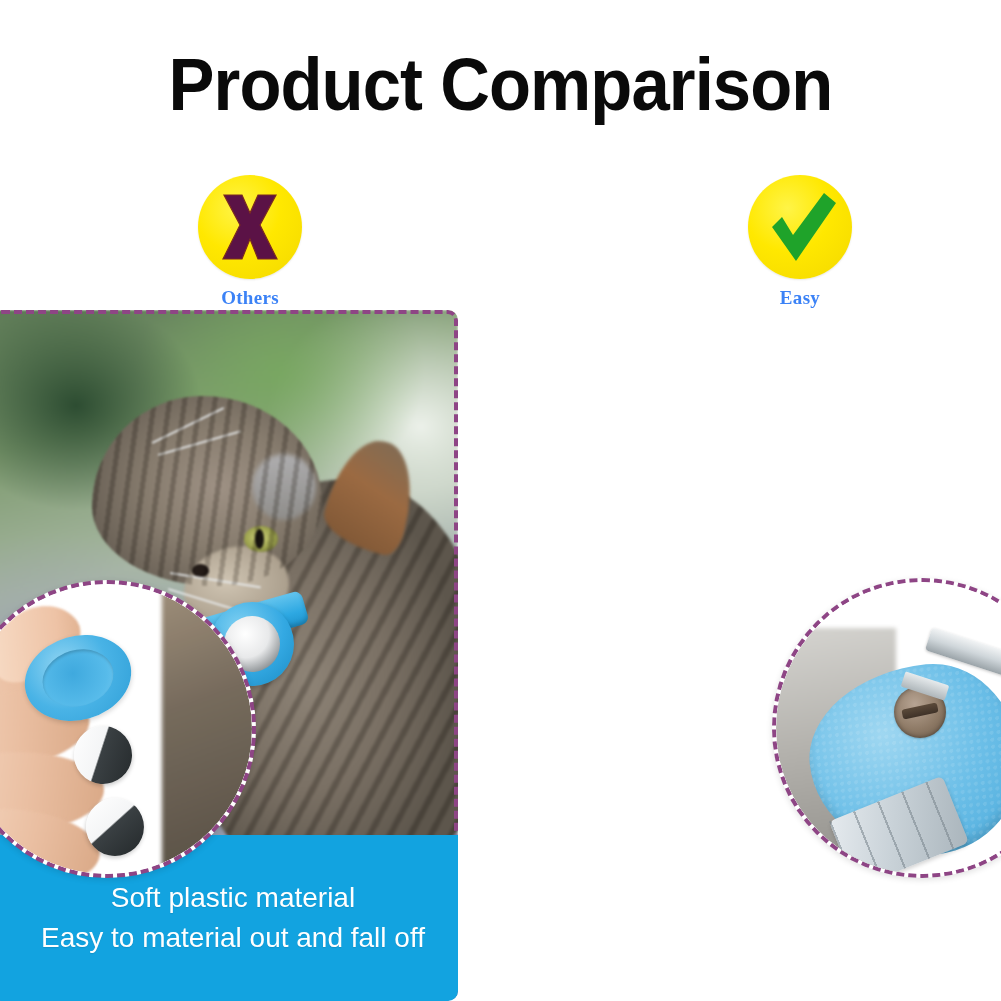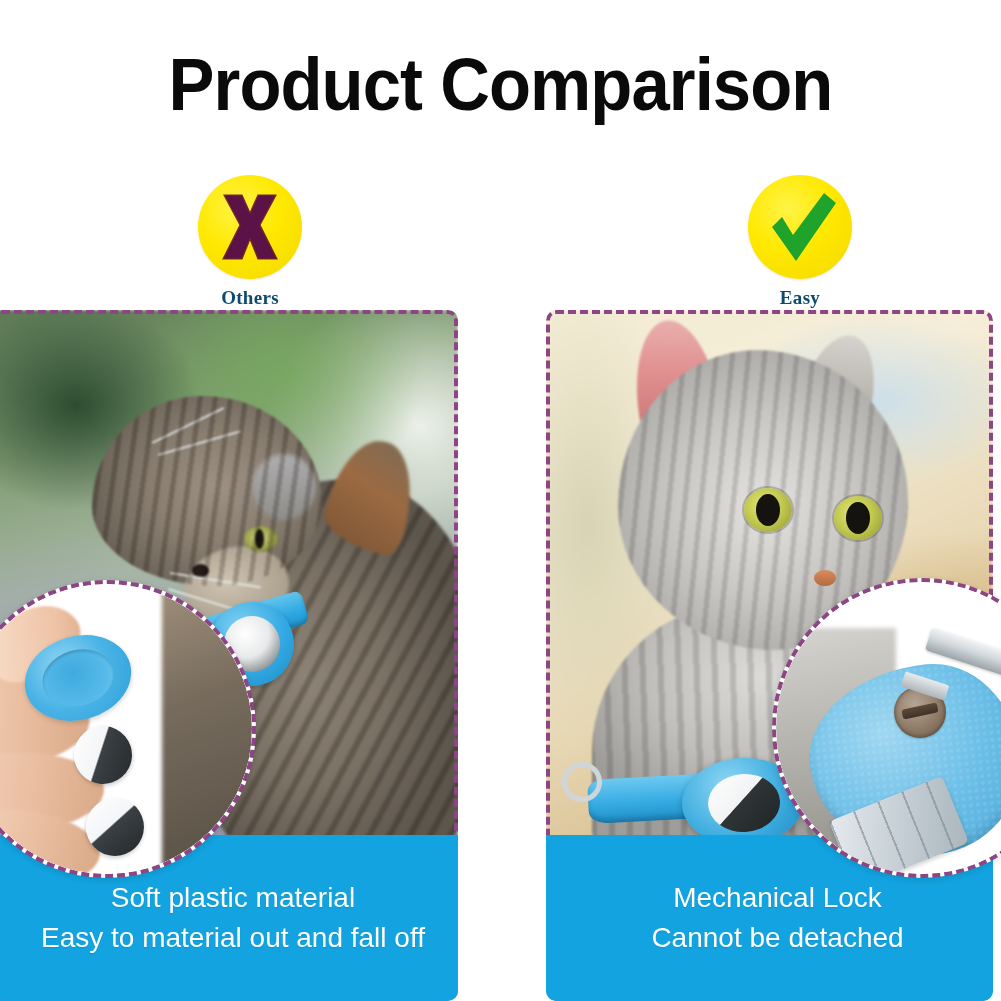--- a/index.html
+++ b/index.html
@@ -35,21 +35,21 @@
     margin:0 auto;
     background:radial-gradient(circle at 38% 32%, #fff447 0%, #ffe800 45%, #f3d800 100%);
     position:relative;
     box-shadow:0 1px 2px rgba(0,0,0,.10);
   }
   .badge-label{
     margin-top:8px;
     font-family:"Liberation Serif", serif;
     font-weight:bold;
     font-size:19px;
-    color:#0c4a6e;
+    color:#3b82f6;
     letter-spacing:.3px;
   }
   .x-mark{position:absolute;left:0;top:0;width:104px;height:104px;}
   .check-mark{position:absolute;left:0;top:0;width:104px;height:104px;}
 
   
   .panel{
     position:absolute;top:310px;height:691px;
     overflow:hidden;
     border-radius:10px;
@@ -421,47 +421,20 @@
       <div class="finger f2"></div>
       <div class="finger f3"></div>
       <div class="finger f4"></div>
       <div class="thumb"></div>
       <div class="silicone"></div>
       <div class="tag t1"></div>
       <div class="tag t2"></div>
     </div>
   </div>
 
-  <div class="panel right">
-
-    <div class="panel-photo">
-      <div class="bg-right"></div>
-
-      <div class="cat-r-body"></div>
-      <div class="ear-r-l"></div>
-      <div class="ear-r-r"></div>
-      <div class="cat-r-head"></div>
-      <div class="eye-r a"></div>
-      <div class="eye-r b"></div>
-      <div class="nose-r"></div>
-
-      <div class="collar-r"></div>
-      <div class="ring-r"></div>
-      <div class="holder-r"></div>
-    </div>
-
-    <div class="dash-frame"></div>
-
-    <div class="caption">
-      <div class="caption-text">
-        <span class="caption-line">Mechanical Lock</span>
-        <span class="caption-line">Cannot be detached</span>
-      </div>
-    </div>
-  </div>
 
   <div class="inset inset-right">
     <div class="inset-inner">
       <div class="fur-mini"></div>
       <div class="leather"></div>
       <div class="buckle"></div>
       <div class="screw"></div>
       <div class="driver"></div>
       <div class="driver-tip"></div>
 

